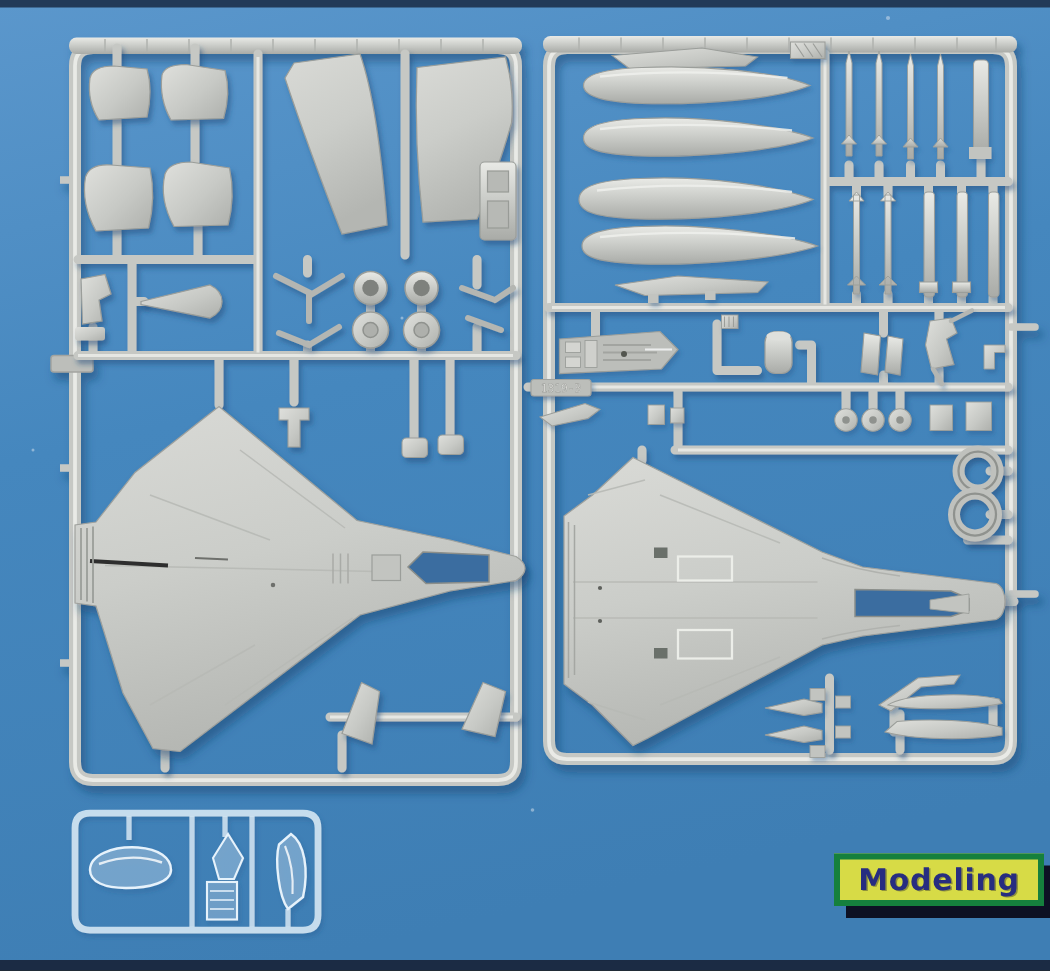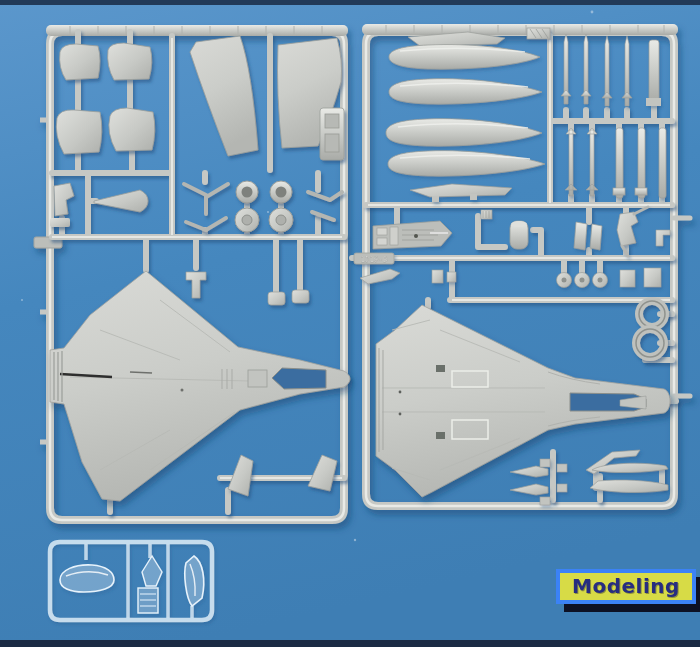--- a/index.html
+++ b/index.html
@@ -7,21 +7,21 @@
     position:relative;width:700px;height:647px;overflow:hidden;
     font-family:"DejaVu Sans","Liberation Sans",sans-serif;
     box-shadow:inset 0 0 70px rgba(8,28,58,.38);
   }
   #photo-stage .edge{position:absolute;left:0;width:700px;}
   #edge-top{top:0;height:5px;background:#223a58;}
   #edge-bottom{bottom:0;height:7px;background:#1b2b44;}
   svg{position:absolute;left:0;top:0;}
   .watermark{
     position:absolute;left:556px;top:569px;width:128px;
-    background:#d7db46;border:4px solid #3b82f6;
+    background:#d7db46;border:4px solid #15803d;
     box-shadow:8px 8px 0 #0d1124;
     text-align:center;padding:3px 2px 4px 2px;
     color:#272d80;font-weight:bold;font-size:20px;line-height:1.02;
     letter-spacing:.5px;
     text-shadow:1px 1px 0 rgba(10,10,40,.35);
   }
 </style>
 </head>
 <body>
 

